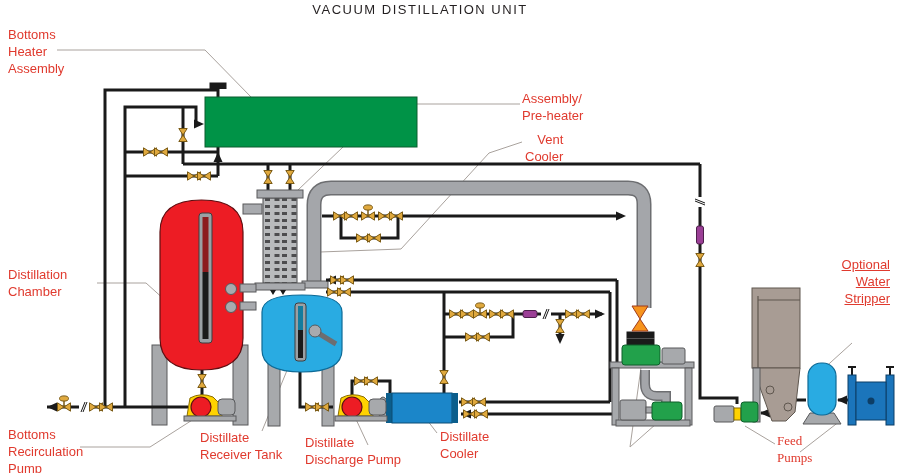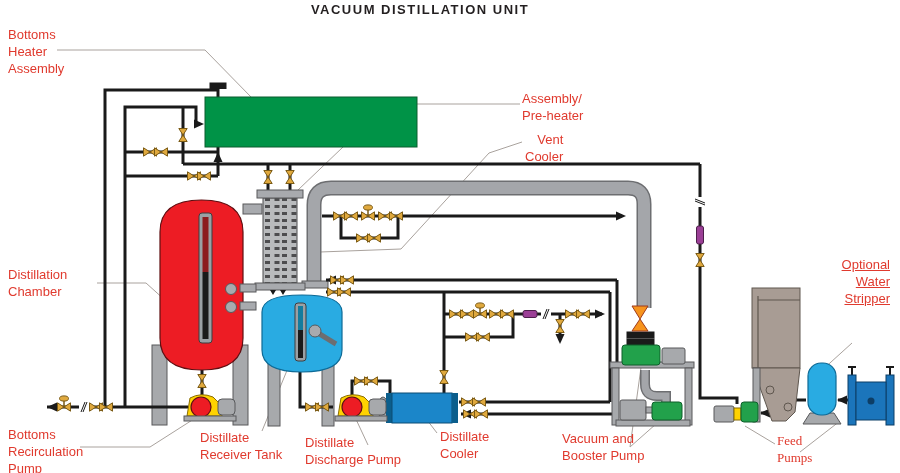--- a/index.html
+++ b/index.html
@@ -1,19 +1,19 @@
 <!DOCTYPE html>
 <html><head>
 <meta charset="utf-8">
 <style>
   html,body{margin:0;padding:0;background:#fff;}
   #stage{position:relative;width:900px;height:473px;background:#ffffff;overflow:hidden;
          font-family:"Liberation Sans",sans-serif;}
   #titleblock{position:absolute;left:0;top:3px;width:840px;text-align:center;
-    font-weight:bold;font-size:13px;line-height:1.15;letter-spacing:1.5px;color:#231f20;}
+    font-weight:normal;font-size:13px;line-height:1.15;letter-spacing:1.5px;color:#231f20;}
   .lbl{position:absolute;font-size:13px;line-height:1.32;color:#e03a2e;white-space:pre-line;}
   .lbl.r{text-align:right;text-decoration:underline;}
   svg{position:absolute;left:0;top:0;}
 </style>
 </head>
 <body>
 
 <div id="stage">
 
 <svg width="900" height="473" viewBox="0 0 900 473">
@@ -281,18 +281,16 @@
 Stripper</div>
 <div class="lbl" style="left:8px;top:426px;">Bottoms
 Recirculation
 Pump</div>
 <div class="lbl" style="left:200px;top:429px;">Distillate
 Receiver Tank</div>
 <div class="lbl" style="left:305px;top:434px;">Distillate
 Discharge Pump</div>
 <div class="lbl" style="left:440px;top:428px;">Distillate
 Cooler</div>
-<div class="lbl" style="left:562px;top:430px;">Vacuum and
-Booster Pump</div>
 <div class="lbl" style="left:777px;top:432px;font-family:Liberation Serif, serif;">Feed
 Pumps</div>
 
 </div>
 
 </body></html>

